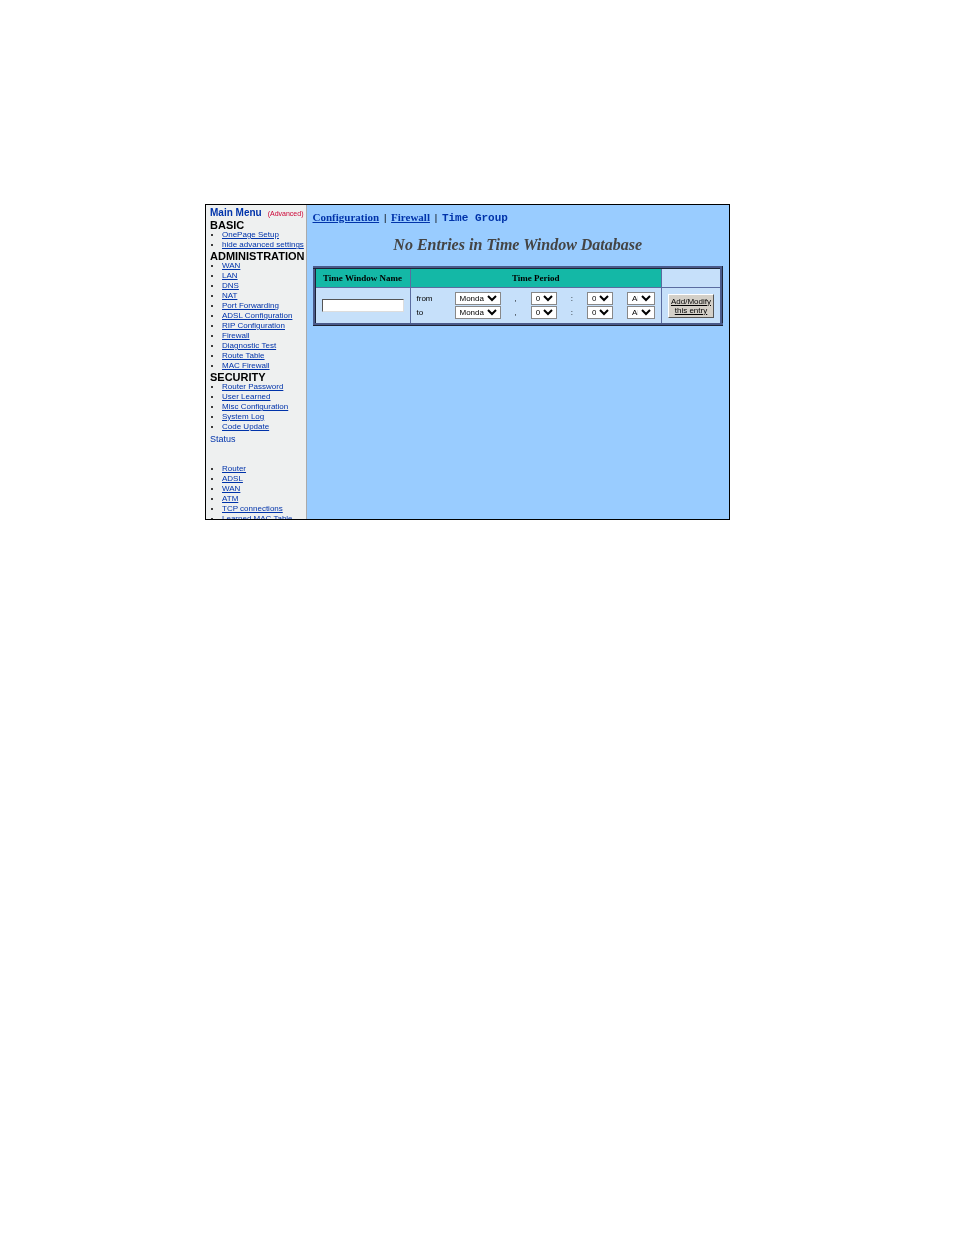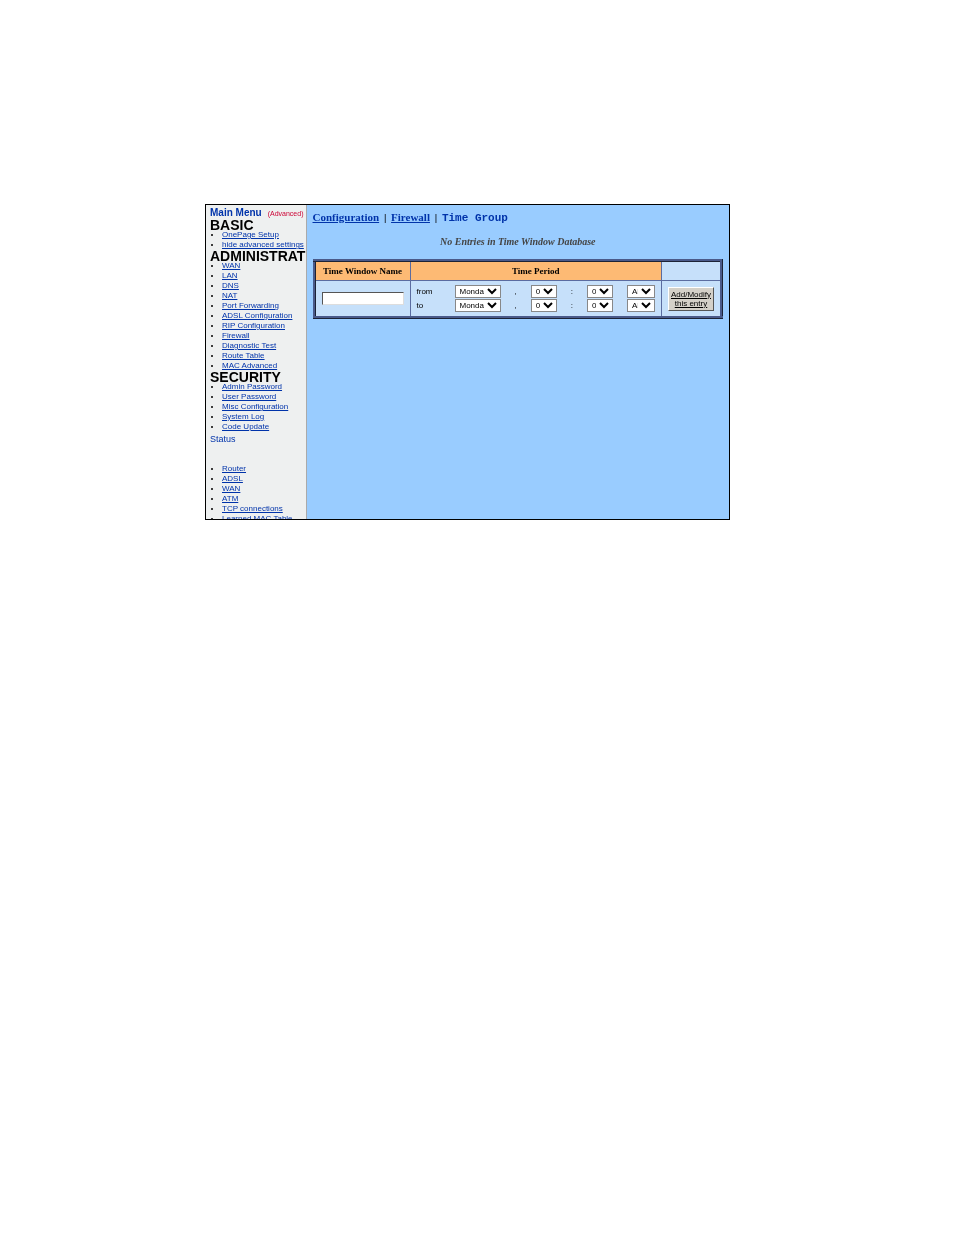--- a/index.html
+++ b/index.html
@@ -70,21 +70,21 @@
     color: #0033aa;
     margin-bottom: 3px;
   }
   .menu-mode {
     font-size: 7px;
     color: #cc0033;
     font-weight: normal;
     margin-left: 6px;
   }
   .section-head {
-    font-size: 14px;
+    font-size: 11px;
     font-weight: bold;
     color: #000;
     margin-top: 2px;
   }
   .status-title {
     font-size: 9px;
     color: #0033aa;
     margin-top: 3px;
     margin-bottom: 20px;
   }
@@ -118,39 +118,39 @@
     text-decoration: underline;
     color: #0033aa;
     cursor: pointer;
   }
   .breadcrumb .bc-sep { color: #000; text-decoration: none; margin: 0 2px; }
   .breadcrumb .bc-current { text-decoration: none; color: #0033aa; font-family: Liberation Mono, monospace; }
   .status-msg {
     text-align: center;
     font-style: italic;
     font-family: Georgia, serif;
-    font-size: 10px;
+    font-size: 16px;
     font-weight: bold;
     color: #444;
     margin-top: 12px;
   }
   .tbl {
     border-collapse: collapse;
     margin: 12px auto 0 auto;
     font-family: Georgia, serif;
     font-size: 9px;
     background: #c6e0fa;
     border: 3px ridge #4a5a8a;
   }
   .tbl th {
     font-weight: bold;
     font-size: 9px;
     text-align: center;
     padding: 4px 6px;
-    background: #fdba74;
+    background: #14b8a6;
     border: 1px solid #5b6ca0;
   }
   .tbl th.action-head {
     background: #c6e0fa;
     width: 90px;
   }
   .tbl td {
     padding: 3px 6px;
     border: 1px solid #5b6ca0;
     background: #c6e0fa;
@@ -225,27 +225,27 @@
           <li><span class="mlink">WAN</span></li>
           <li><span class="mlink">LAN</span></li>
           <li><span class="mlink">DNS</span></li>
           <li><span class="mlink">NAT</span></li>
           <li><span class="mlink">Port Forwarding</span></li>
           <li><span class="mlink">ADSL Configuration</span></li>
           <li><span class="mlink">RIP Configuration</span></li>
           <li><span class="mlink">Firewall</span></li>
           <li><span class="mlink">Diagnostic Test</span></li>
           <li><span class="mlink">Route Table</span></li>
-          <li><span class="mlink">MAC Advanced</span></li>
+          <li><span class="mlink">MAC Firewall</span></li>
         </ul>
 
         <div class="section-head">SECURITY</div>
         <ul class="menu-list">
-          <li><span class="mlink">Admin Password</span></li>
-          <li><span class="mlink">User Password</span></li>
+          <li><span class="mlink">Router Password</span></li>
+          <li><span class="mlink">User Learned</span></li>
           <li><span class="mlink">Misc Configuration</span></li>
           <li><span class="mlink">System Log</span></li>
           <li><span class="mlink">Code Update</span></li>
         </ul>
 
         <div class="status-title">Status</div>
         <ul class="menu-list">
           <li><span class="mlink">Router</span></li>
           <li><span class="mlink">ADSL</span></li>
           <li><span class="mlink">WAN</span></li>

